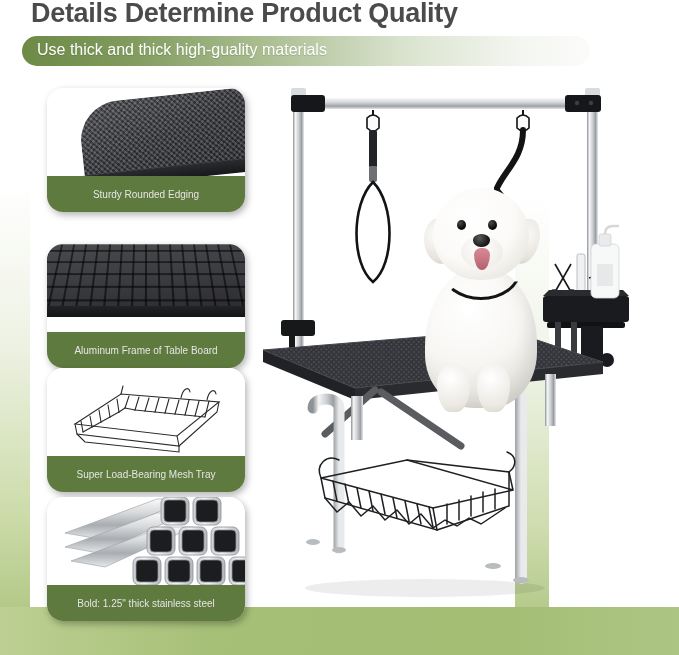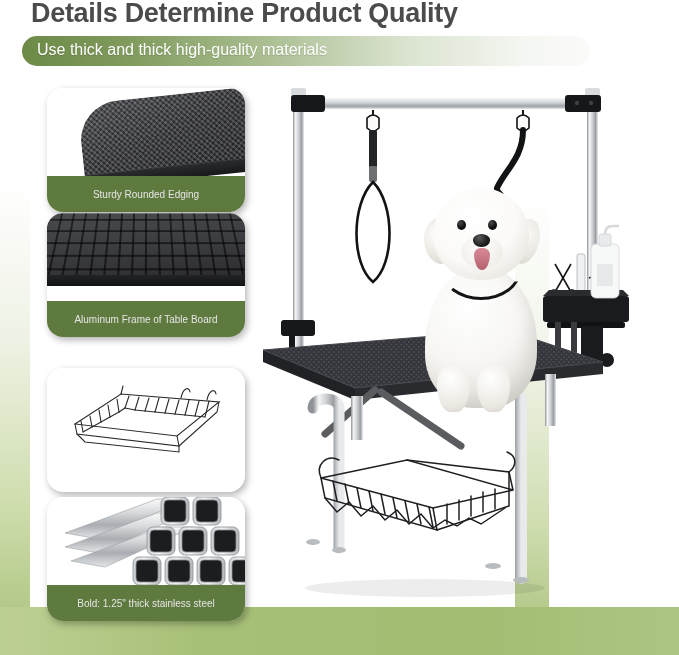--- a/index.html
+++ b/index.html
@@ -50,21 +50,21 @@
     text-shadow: 0 1px 1px rgba(0,0,0,.15);
   }
 
   
   .card {
     position: absolute; left: 47px; width: 198px; height: 124px;
     border-radius: 16px; overflow: hidden; background: #ffffff;
     box-shadow: 2px 3px 7px rgba(0,0,0,.30);
   }
   .card-0 { top: 88px; }
-  .card-1 { top: 213px; }
+  .card-1 { top: 244px; }
   .card-2 { top: 368px; }
   .card-3 { top: 497px; }
 
   .card-img { position: absolute; left: 0; top: 0; width: 198px; height: 91px; overflow: hidden; background:#fff; }
   .card-label {
     position: absolute; left: 0; bottom: 0; width: 198px; height: 36px;
     background: #5f7a3e; display: flex; align-items: center; justify-content: center;
   }
   .card-label span { font-size: 10px; color: #e5e5e5; white-space: nowrap; }
 
@@ -237,20 +237,23 @@
             <path d="M96 40 L106 41"></path>
               <path d="M106 41 L116 42"></path>
               <path d="M116 42 L126 43"></path>
             <path d="M126 43 L136 44"></path>
               <path d="M136 44 L146 45"></path>
           </g>
           <path d="M18 62 L26 70 L120 80 L120 74"></path>
         </g>
       </svg>
     </div>
+    <div class="card-label">
+      <span>Super Load-Bearing Mesh Tray</span>
+    </div>
   </div>
 
   <div class="card card-3">
     <div class="card-img">
       <svg class="tubes-svg" width="190" height="100" viewBox="0 0 190 100">
         <defs>
           <linearGradient id="steel" x1="0" y1="0" x2="0" y2="1">
             <stop offset="0%" stop-color="#fafafa"></stop>
             <stop offset="35%" stop-color="#d6d8da"></stop>
             <stop offset="65%" stop-color="#a9adb1"></stop>

